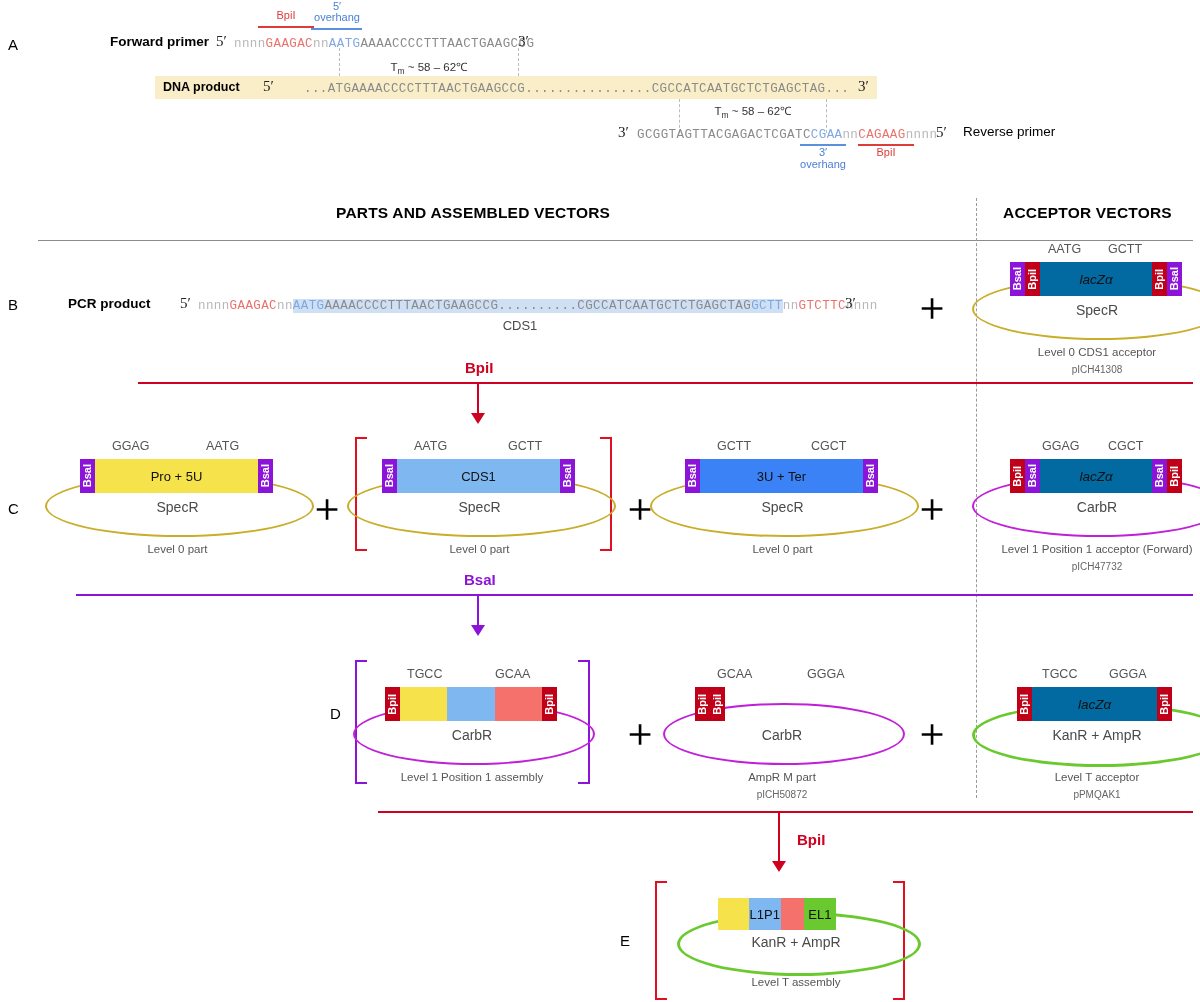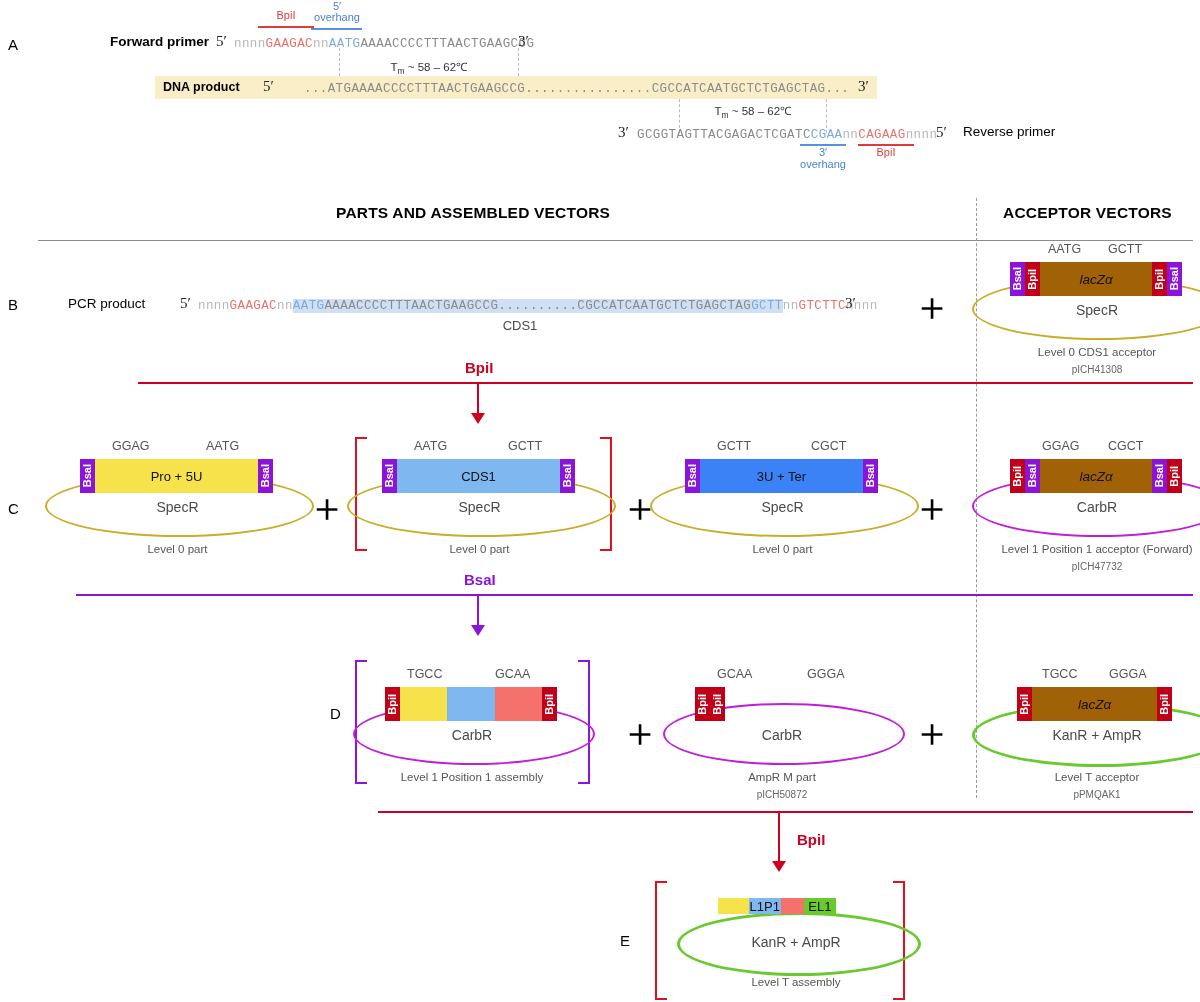--- a/index.html
+++ b/index.html
@@ -37,21 +37,21 @@
   .ellipse{position:absolute;border-radius:50%;background:transparent;}
   .cassette{position:absolute;display:flex;align-items:stretch;height:34px;}
   .seg{display:flex;align-items:center;justify-content:center;
        font-size:13px;color:#111;}
   .site{width:15px;display:flex;align-items:center;justify-content:center;}
   .site span{font-size:11px;color:#fff;font-weight:bold;
              writing-mode:vertical-rl;transform:rotate(180deg);
              letter-spacing:0px;line-height:1;}
   .bsa{background:#8B14D8;}
   .bpi{background:#C00018;}
-  .lacz{background:#a16207;font-style:italic;font-size:13.5px;}
+  .lacz{background:#0369a1;font-style:italic;font-size:13.5px;}
   .ohang{position:absolute;font-size:12.5px;color:#555;}
   .resist{position:absolute;font-size:14px;color:#4a4a4a;text-align:center;}
   .caption{position:absolute;font-size:11.5px;color:#555;text-align:center;}
   .caption2{position:absolute;font-size:10px;color:#666;text-align:center;}
   .plus{position:absolute;font-size:40px;color:#000;line-height:1;font-weight:500;}
 
   
   .brk{position:absolute;}
   .brk i{position:absolute;display:block;}
 
@@ -106,21 +106,21 @@
 <div class="abs enzlabel enz-blue" style="left:793px;top:159px;width:60px;">overhang</div>
 <div class="abs underline-red" style="left:858px;top:144px;width:56px;"></div>
 <div class="abs enzlabel enz-red" style="left:858px;top:147px;width:56px;">BpiI</div>
 
 <div class="abs sectionhead" style="left:336px;top:204px;">PARTS AND ASSEMBLED VECTORS</div>
 <div class="abs sectionhead" style="left:1003px;top:204px;">ACCEPTOR VECTORS</div>
 <div class="abs hrule" style="left:38px;top:240px;width:1155px;"></div>
 <div class="abs vdash" style="left:976px;top:198px;height:600px;"></div>
 
 <div class="abs rowlabel" style="left:8px;top:296px;">B</div>
-<div class="abs" style="left:68px;top:296px;font-size:13.5px;font-weight:normal;">PCR product</div>
+<div class="abs" style="left:68px;top:296px;font-size:13.5px;font-weight:bold;">PCR product</div>
 <div class="abs prime" style="left:180px;top:295px;">5′</div>
 <div class="abs mono nobr" id="panelB-seq" style="left:198px;top:299px;font-size:12.5px;letter-spacing:.4px;color:#808080;"><span style="color: rgb(184, 184, 184);">nnnn</span><span style="color: rgb(232, 115, 109);">GAAGAC</span><span style="color: rgb(184, 184, 184);">nn</span><span style="color: rgb(127, 168, 224); background: rgb(207, 224, 245);">AATG</span><span style="color: rgb(138, 138, 138); background: rgb(207, 224, 245);">AAAACCCCTTTAACTGAAGCCG</span><span style="color: rgb(138, 138, 138); background: rgb(207, 224, 245);">..........</span><span style="color: rgb(138, 138, 138); background: rgb(207, 224, 245);">CGCCATCAATGCTCTGAGCTAG</span><span style="color: rgb(127, 168, 224); background: rgb(207, 224, 245);">GCTT</span><span style="color: rgb(184, 184, 184);">nn</span><span style="color: rgb(232, 115, 109);">GTCTTC</span><span style="color: rgb(184, 184, 184);">nnnn</span></div>
 <div class="abs prime" style="left:845px;top:295px;">3′</div>
 <div class="abs" style="left:440px;top:318px;width:160px;text-align:center;font-size:13px;color:#4a4a4a;">CDS1</div>
 
 <div class="abs plus" style="left:912px;top:286px;">＋</div>
 
 <div class="plasmid" style="left:1010px;top:258px;">
   <div class="ohang" style="left:38px;top:-16px;">AATG</div>
   <div class="ohang" style="left:98px;top:-16px;">GCTT</div>
@@ -324,21 +324,21 @@
   <i style="left:0;top:0;width:12px;height:2px;background:#E01020;"></i>
   <i style="left:0;top:117px;width:12px;height:2px;background:#E01020;"></i>
 </div>
 <div class="brk" style="left:893px;top:881px;">
   <i style="left:10px;top:0;width:2px;height:119px;background:#E01020;"></i>
   <i style="left:0;top:0;width:12px;height:2px;background:#E01020;"></i>
   <i style="left:0;top:117px;width:12px;height:2px;background:#E01020;"></i>
 </div>
 <div class="plasmid" style="left:718px;top:898px;">
   <div class="ellipse" style="left:-41px;top:14px;width:238px;height:58px;border:3px solid #6BC930;"></div>
-  <div class="cassette" style="left:0px;top:0px;width:118px;height:16px;">
+  <div class="cassette" style="left:0px;top:0px;width:118px;height:32px;">
     <div class="seg" id="seg-e0" style="flex: 1 1 0%; background: rgb(246, 227, 76);"></div>
     <div class="seg" id="seg-e1" style="flex: 1.05 1 0%; background: rgb(127, 184, 240);">L1P1</div>
     <div class="seg" id="seg-e2" style="flex: 0.75 1 0%; background: rgb(244, 114, 107);"></div>
     <div class="seg" id="seg-e3" style="flex: 1.05 1 0%; background: rgb(107, 201, 48);">EL1</div>
   </div>
   <div class="resist" style="left:-41px;top:36px;width:238px;">KanR + AmpR</div>
   <div class="caption" style="left:-41px;top:78px;width:238px;">Level T assembly</div>
 </div>
 
 </body></html>

